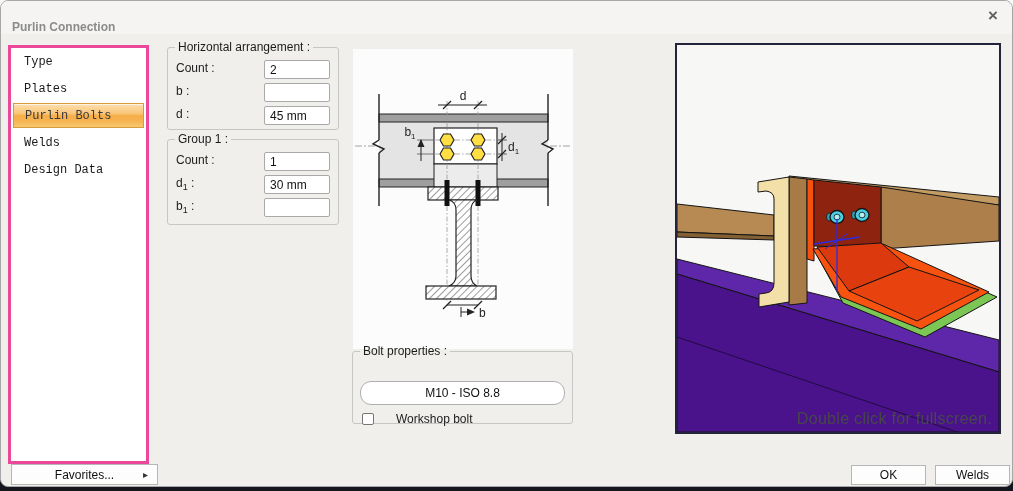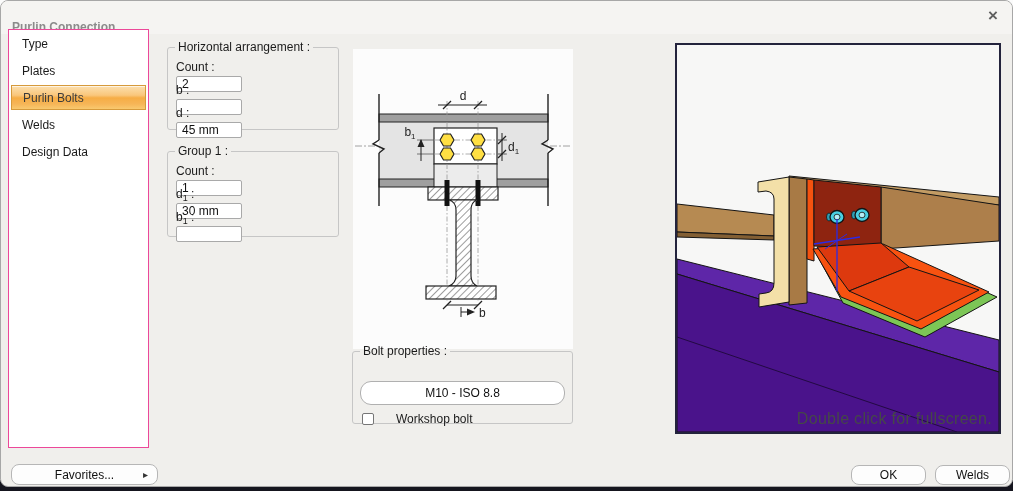--- a/index.html
+++ b/index.html
@@ -7,50 +7,50 @@
   .stage{position:relative;width:1013px;height:491px;overflow:hidden;
          font-family:"Liberation Sans","DejaVu Sans",sans-serif;font-size:12px;color:#1b1b1b;}
   .backdrop{position:absolute;left:0;top:480px;width:1013px;height:11px;background:#15151e;}
   .dialog{position:absolute;left:0;top:0;width:1013px;height:487px;background:#f0efec;
           border:1px solid #a7a7a7;border-radius:8px;overflow:hidden;}
   .titlebar{position:absolute;left:0;top:0;width:100%;height:33px;background:#f5f4f2;
             display:flex;align-items:flex-end;padding-left:11px;font-weight:bold;}
   .title{color:#8b8b8b;font-size:12px;}
   .close{position:absolute;right:14px;top:6px;font-size:17px;color:#5f5f5f;line-height:1;cursor:default;}
   
-  .sidebar{position:absolute;left:7px;top:28px;width:141px;height:419px;background:#fff;border:1px solid #ec4899;}
+  .sidebar{position:absolute;left:7px;top:44px;width:141px;height:419px;background:#fff;border:3px solid #ec4899;font-family:Liberation Mono, monospace;}
   .sbitem{height:27px;display:flex;align-items:center;padding-left:13px;color:#1a1a1a;}
   .sbitem.sel{height:25px;margin:1px 2px;padding-left:11px;border:1px solid #d69a3b;border-radius:0;
      background:linear-gradient(180deg,#fcdfae 0%,#f9c77c 40%,#f6ad45 52%,#f6b557 78%,#f9c96f 100%);
      box-shadow:inset 0 1px 0 rgba(255,255,255,.65);color:#3a3a3a;}
   
   fieldset{position:absolute;border:1px solid #c6c6c6;border-radius:3px;margin:0;padding:2px 6px 4px 6px;background:transparent;}
   legend{font-size:12px;color:#1b1b1b;padding:0 3px;margin-left:1px;}
   .grp-h{left:166px;top:39px;width:172px;height:90px;}
-  .grp-1{left:166px;top:131px;width:172px;height:93px;margin-top:12px;}
+  .grp-1{left:166px;top:131px;width:172px;height:93px;}
   .grp-b{left:351px;top:343px;width:221px;height:80px;}
-  .row{display:flex;align-items:flex-start;height:19px;margin:4px 2px 0 2px;flex-direction:column;}
+  .row{display:flex;align-items:center;height:19px;margin:4px 2px 0 2px;}
   .row .lbl{flex:1;}
   sub{font-size:9px;line-height:1;}
   .field{width:66px;height:19px;border:1px solid #a9a9a9;border-radius:2px;background:#fff;
          font:12px "Liberation Sans","DejaVu Sans",sans-serif;padding:0 5px;color:#111;}
   
   .boltbtn{display:block;width:205px;height:24px;margin:21px auto 0 auto;background:#fff;border:1px solid #b0b0b0;
            border-radius:11px;font:12px "Liberation Sans","DejaVu Sans",sans-serif;color:#111;text-align:center;cursor:default;}
   .chkrow{display:flex;align-items:center;gap:22px;margin:7px 0 0 3px;}
   .chk{width:12px;height:12px;border:1px solid #767676;border-radius:2px;background:#fff;display:inline-block;}
   
   .diagram{position:absolute;left:352px;top:48px;width:220px;height:300px;background:#fcfcfc;}
   .diagram svg{display:block;}
   svg text{font-family:"Liberation Sans","DejaVu Sans",sans-serif;}
   
   .preview{position:absolute;left:674px;top:42px;width:326px;height:391px;border:2px solid #23233c;background:#f7f7f6;}
   .hint{position:absolute;right:7px;bottom:4px;font-size:16px;color:#454d42;opacity:.92;letter-spacing:.3px;}
   
-  .btn{position:absolute;background:#fdfdfd;border:1px solid #b6b6b6;border-radius:8px;
+  .btn{position:absolute;background:#fdfdfd;border:1px solid #b6b6b6;border-radius:0;
        font:12px "Liberation Sans","DejaVu Sans",sans-serif;color:#111;display:flex;align-items:center;justify-content:center;cursor:default;}
   .fav{left:10px;top:463px;width:147px;height:21px;}
   .fav .arrow{position:absolute;right:9px;top:4px;font-size:10px;color:#333;}
   .ok{left:850px;top:464px;width:75px;height:20px;}
   .cancel{left:934px;top:464px;width:75px;height:20px;}
 </style>
 </head>
 <body>
 
 <div class="stage">

